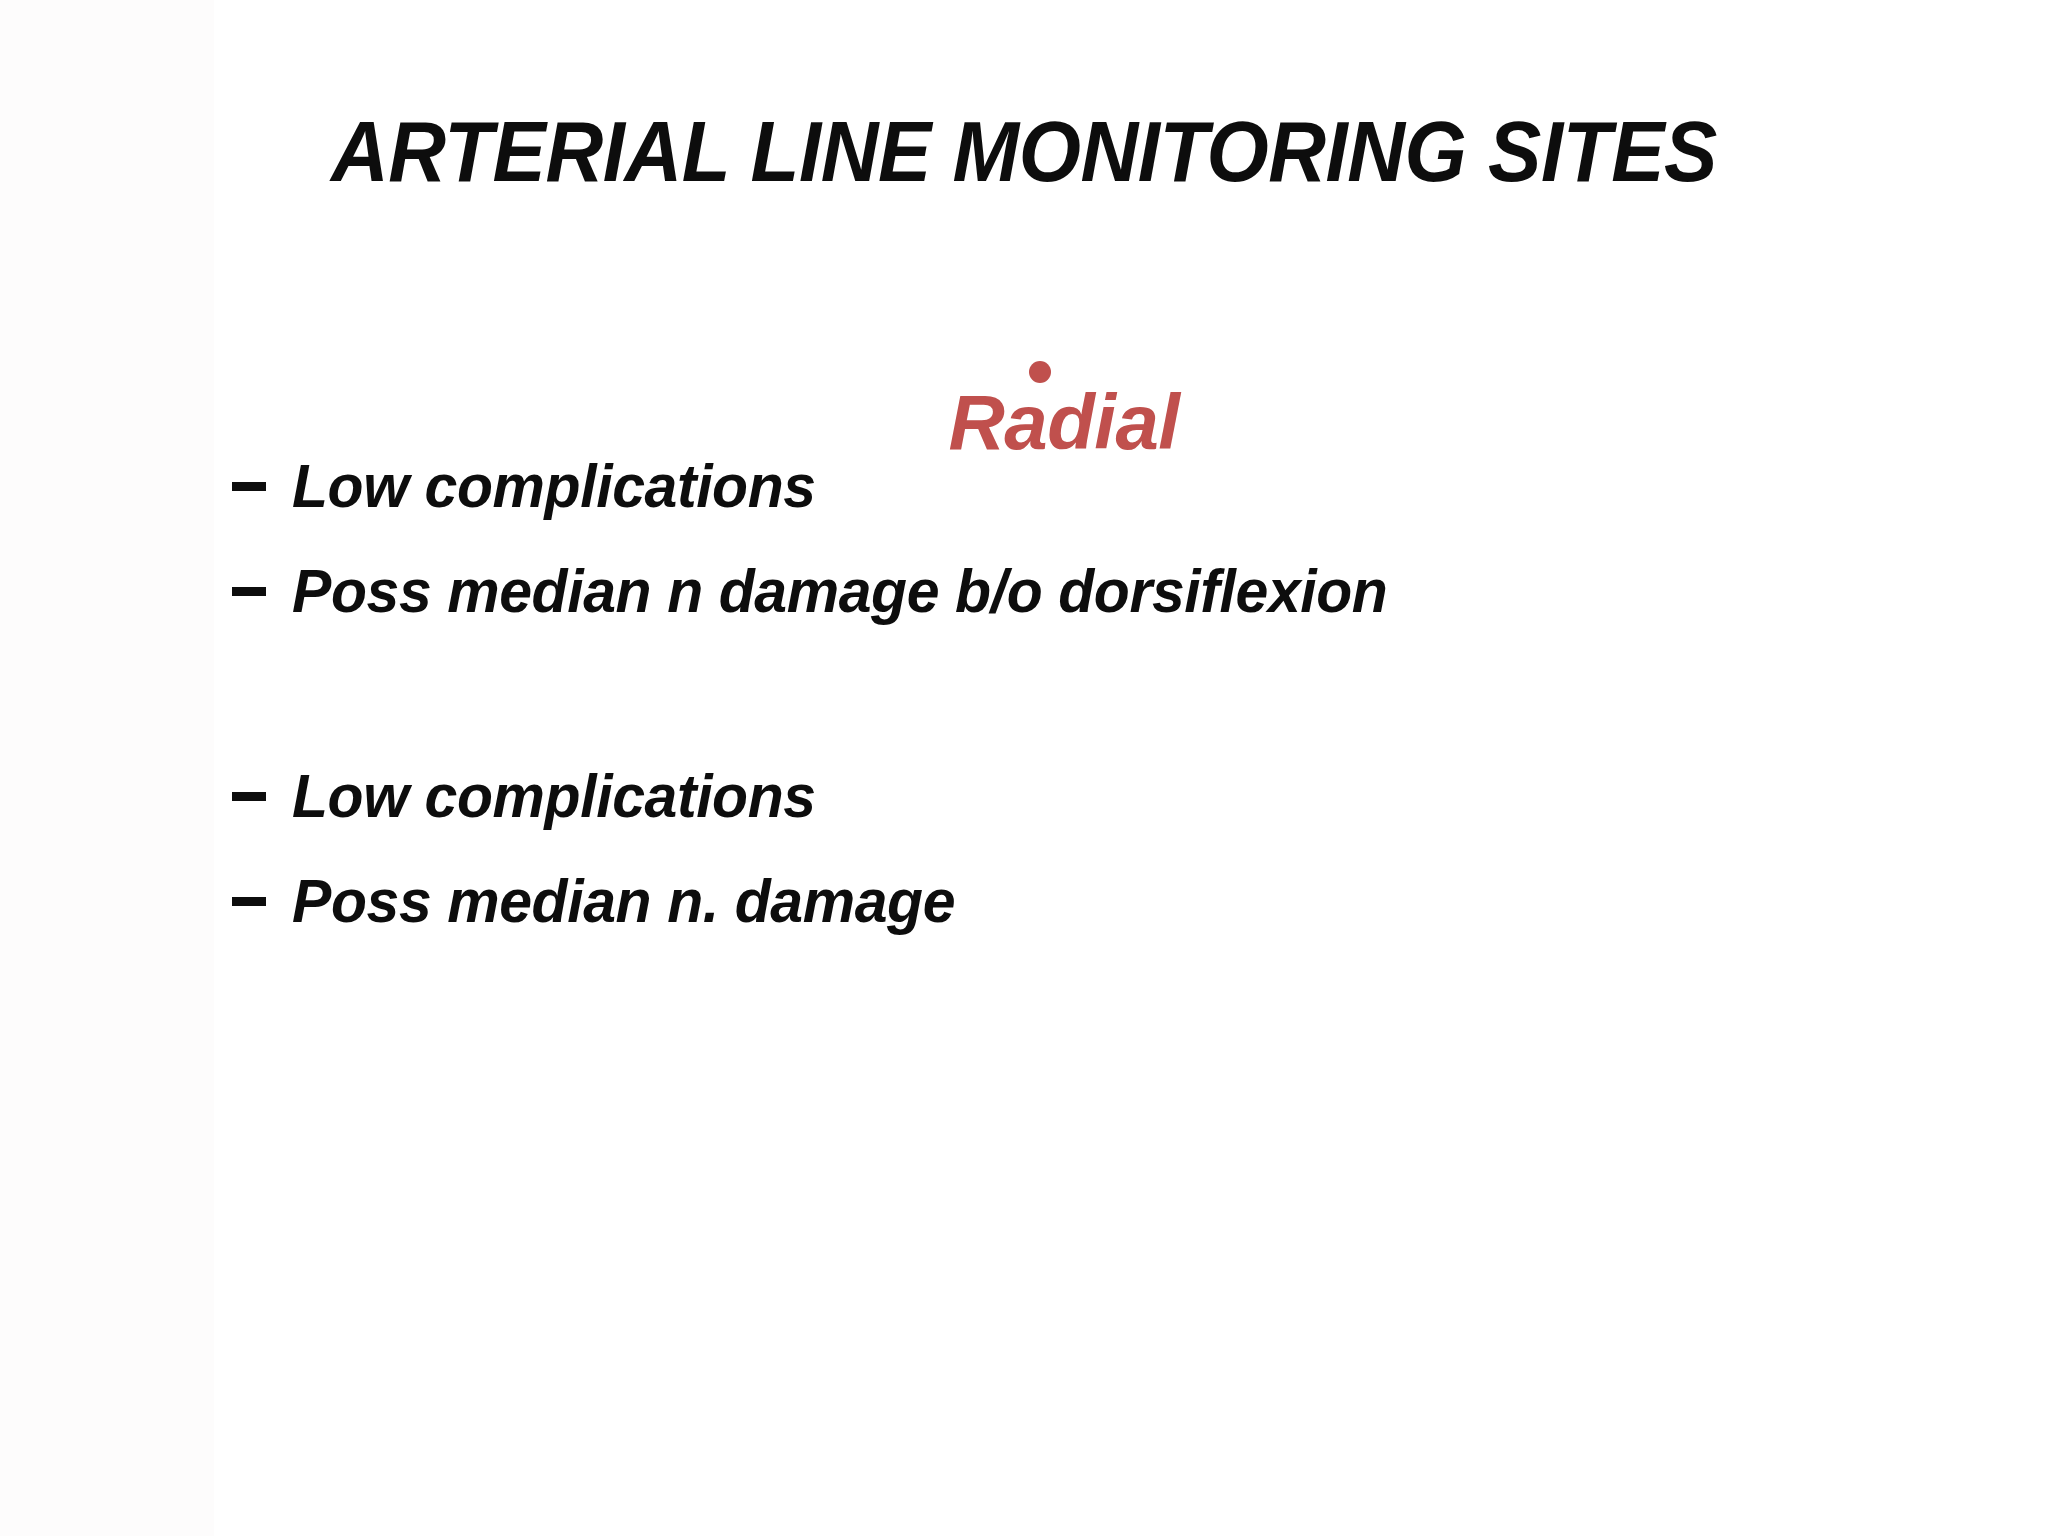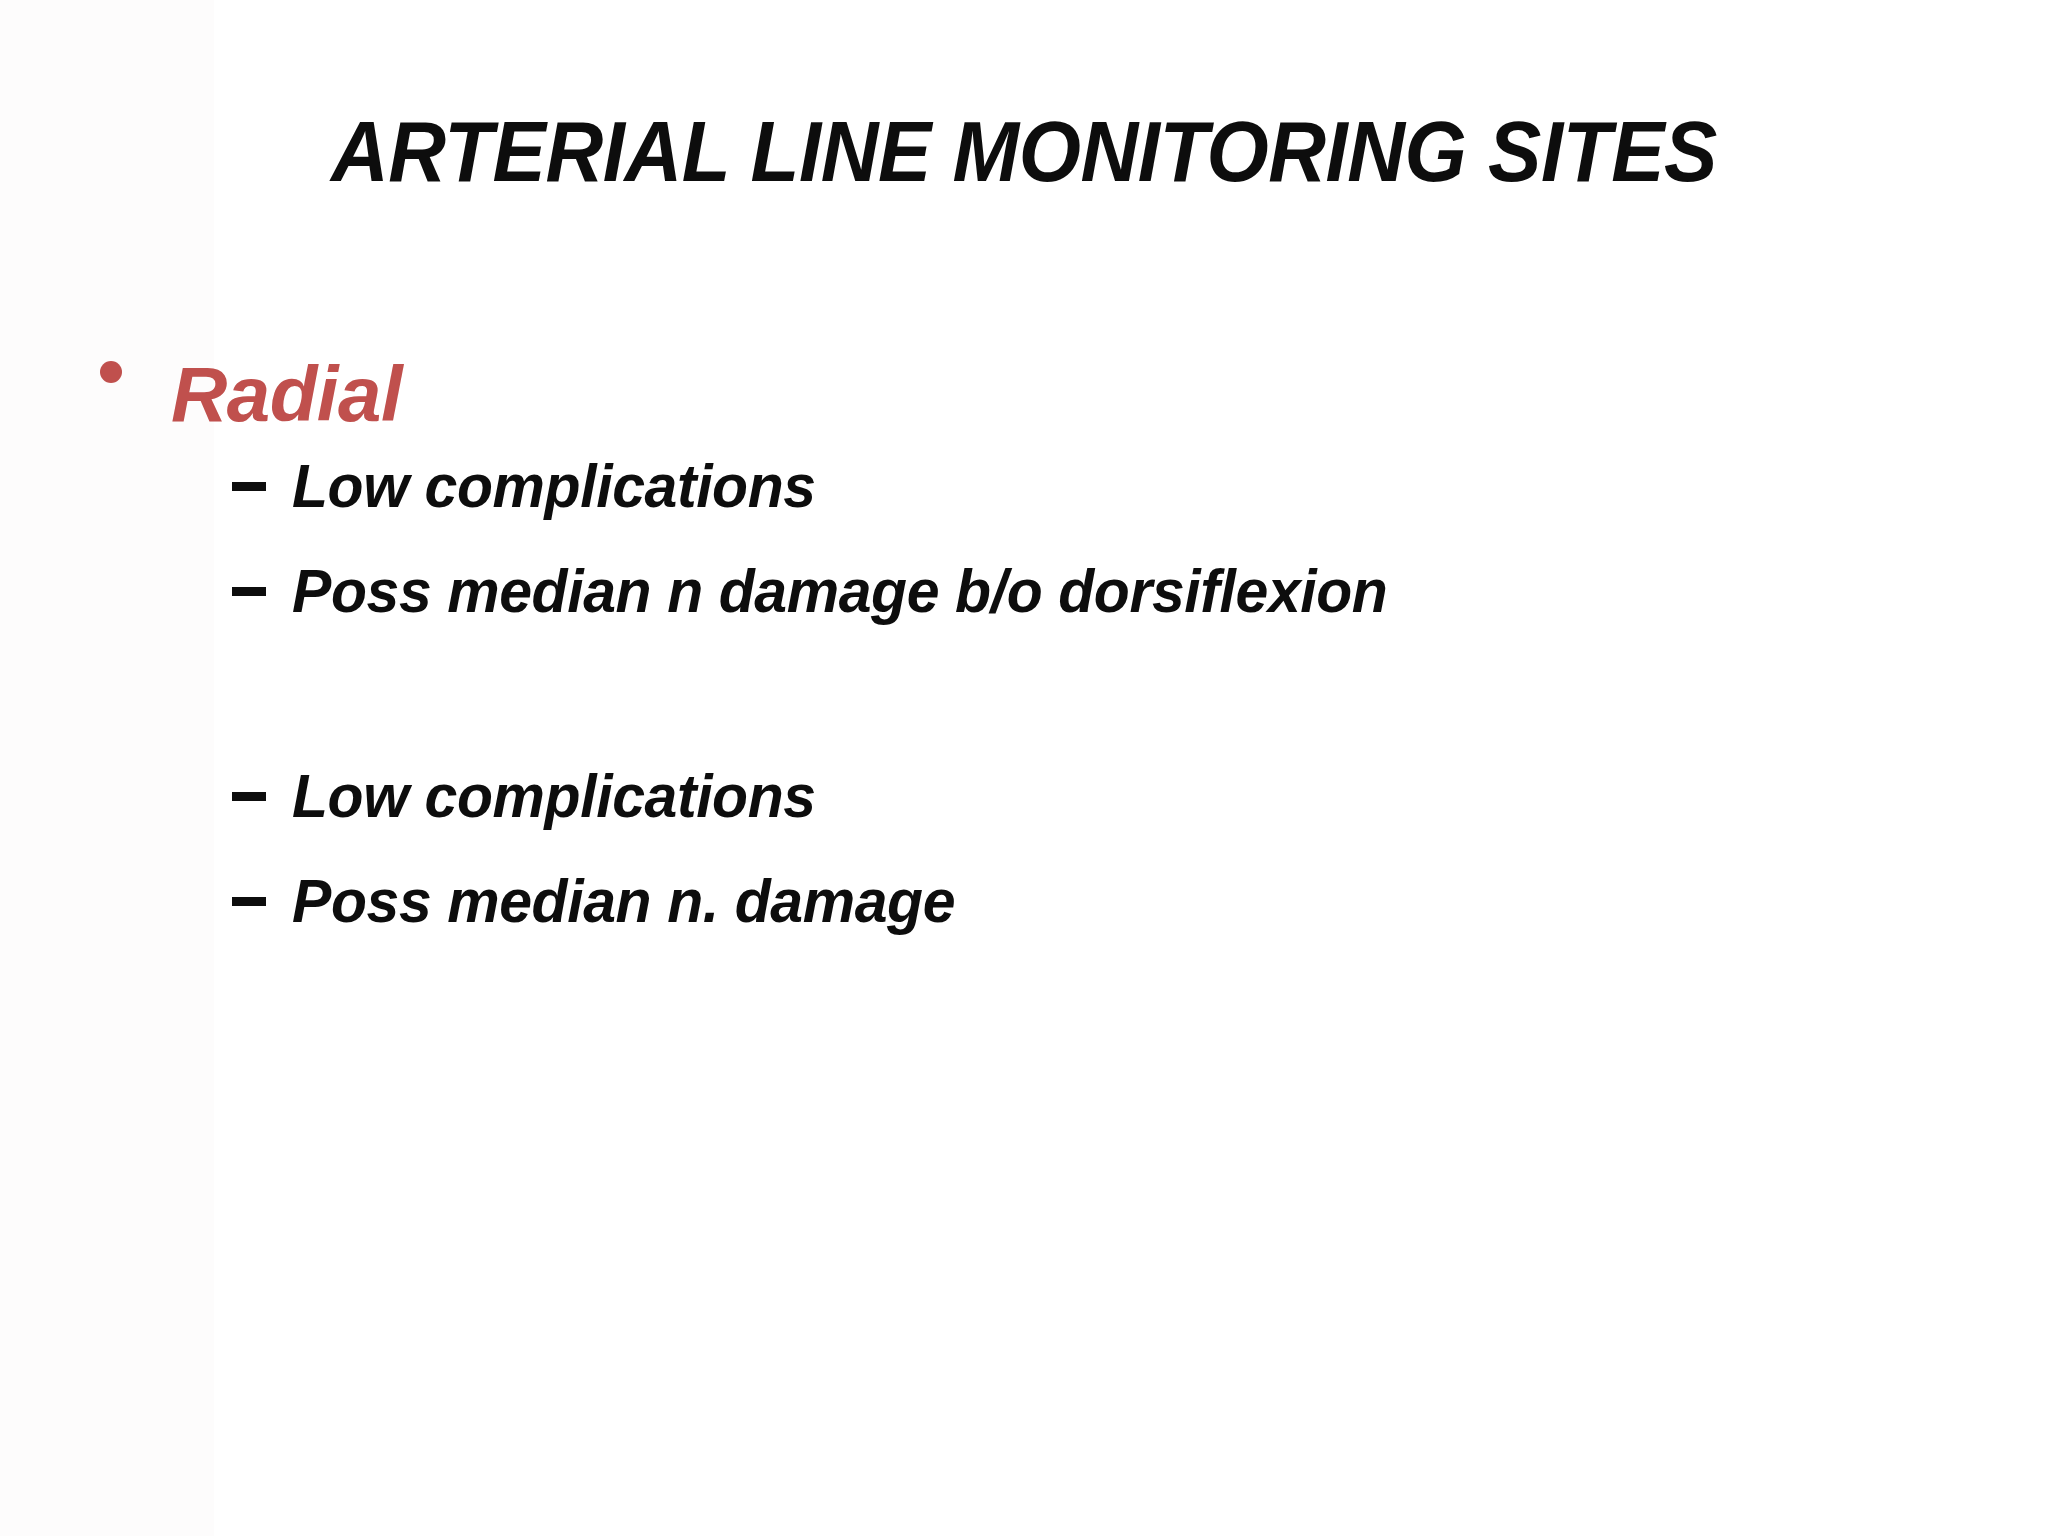--- a/index.html
+++ b/index.html
@@ -69,22 +69,24 @@
     left: 0;
     top: 355px;
     width: 2048px;
   }
 
   .group { position: relative; }
 
   
   .lvl1 {
     display: flex;
-    padding-left: 100px;
+    align-items: center;
+    padding-left: 80px;
     height: 100px;
+    flex-direction: column;
   }
   .lvl1-dot {
     width: 22px;
     height: 22px;
     border-radius: 50%;
     flex: 0 0 auto;
     margin-right: 49px;
     margin-top: 6px;
   }
   .lvl1-text {

